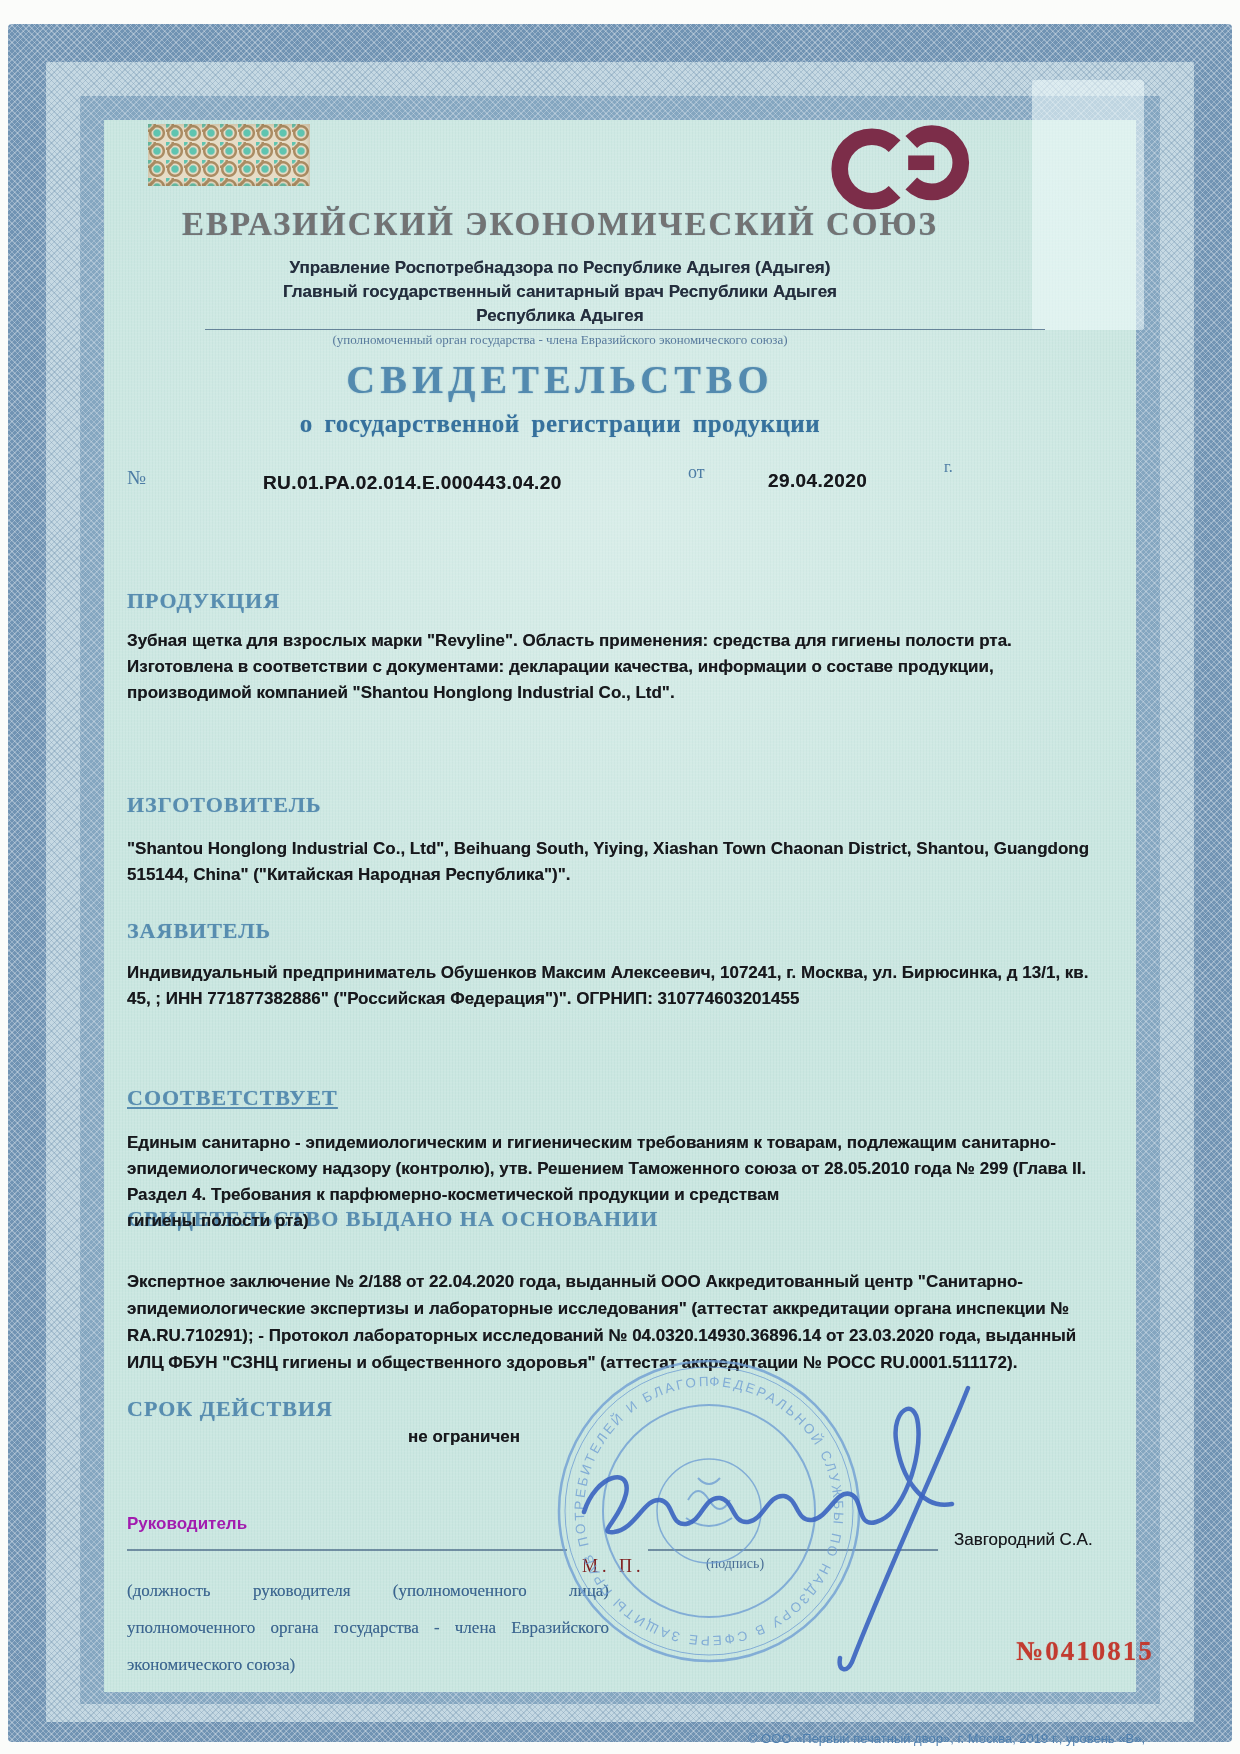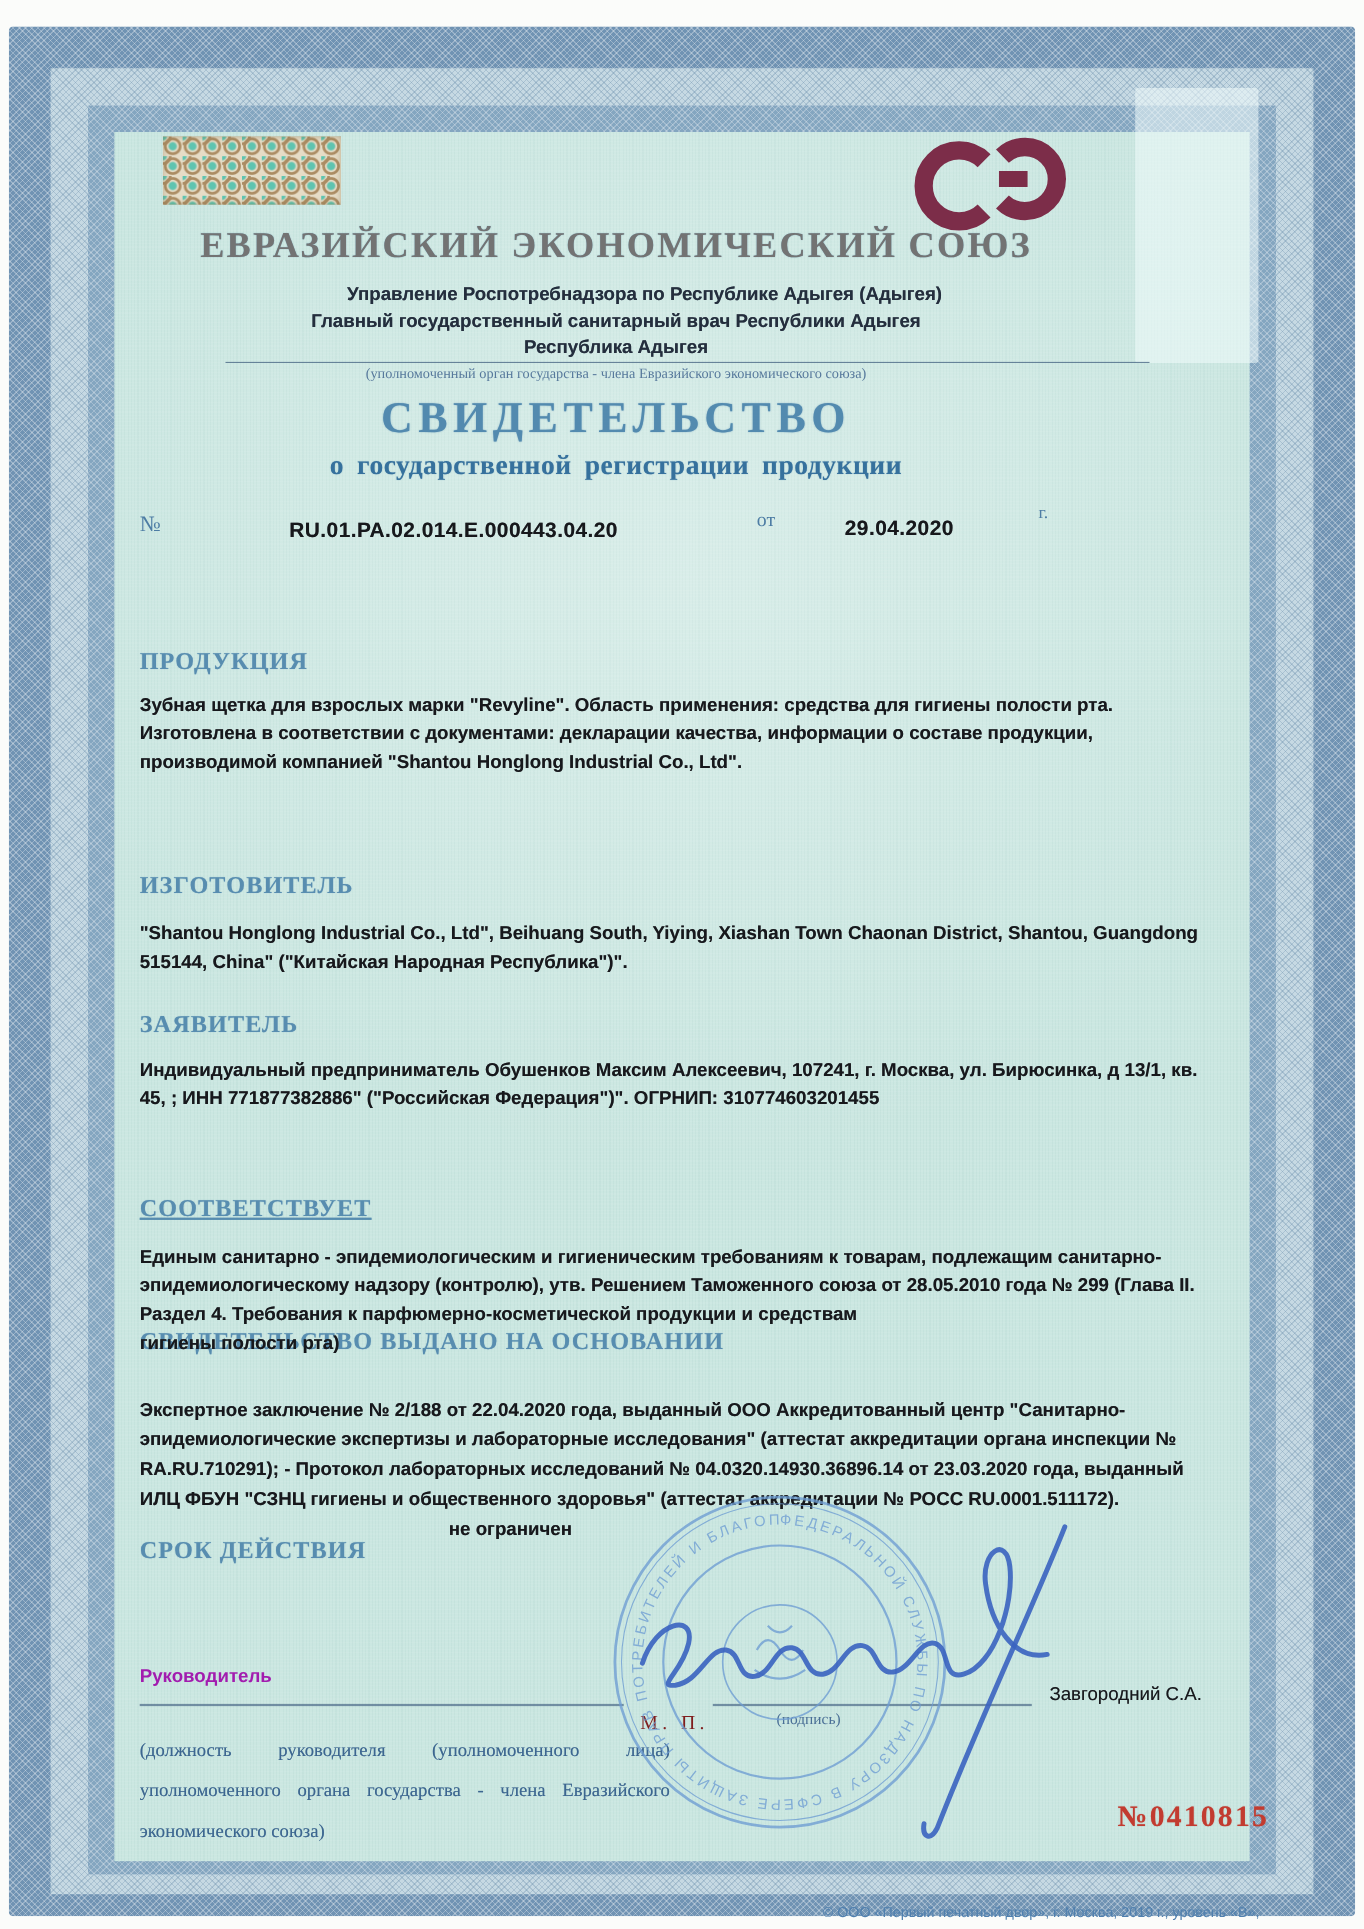--- a/index.html
+++ b/index.html
@@ -52,21 +52,21 @@
     background-size:18px 18px;
     box-shadow:inset 0 0 6px rgba(120,100,60,.4);
   }
   
   .logo{position:absolute;left:826px;top:116px;width:156px;height:106px;}
   
   .ctr{position:absolute;left:104px;width:912px;text-align:center;}
   .union-title{top:206px;font-family:"Liberation Serif",serif;font-weight:700;
     font-size:33px;letter-spacing:2px;color:#737373;text-shadow:0 0 1px rgba(56,116,159,.55);}
   .auth{font-size:17px;font-weight:700;color:#242e3d;text-shadow:0 0 .5px rgba(30,40,60,.6);}
-  .auth1{top:258px;padding-left:26px;} .auth2{top:282px;} .auth3{top:306px;}
+  .auth1{top:258px;} .auth2{top:282px;} .auth3{top:306px;}
   .auth-underline{position:absolute;left:205px;top:329px;width:840px;height:1px;
     background:#41607f;opacity:.75;}
   .auth-note{top:332px;font-family:"Liberation Serif",serif;font-size:13px;color:#57799c;}
   .doc-title{top:356px;font-family:"Liberation Serif",serif;font-weight:700;font-size:40px;
     letter-spacing:5px;color:#3d7aa6;opacity:.85;text-shadow:0 0 1.5px rgba(61,122,166,.6);}
   .doc-subtitle{top:410px;font-family:"Liberation Serif",serif;font-weight:700;font-size:25px;
     word-spacing:5px;letter-spacing:.5px;color:#36719d;text-shadow:0 0 1px rgba(54,113,157,.5);}
   
   .lbl-serif{position:absolute;font-family:"Liberation Serif",serif;color:#4d7ca4;}
   .reg-no-label{left:127px;top:466px;font-size:20px;}
@@ -79,21 +79,21 @@
   .sec-title{position:absolute;left:127px;font-family:"Liberation Serif",serif;font-weight:700;
     font-size:22px;letter-spacing:1px;color:#4c84ab;opacity:.9;
     text-shadow:0 0 1px rgba(76,132,171,.55);}
   .t-product{top:588px;} .t-manufacturer{top:792px;} .t-applicant{top:918px;}
   .t-complies{top:1085px;text-decoration:underline;} .t-issued{top:1206px;} .t-validity{top:1396px;}
   .sec-body{position:absolute;left:127px;width:968px;font-size:17px;font-weight:600;
     line-height:26px;color:#17181c;text-shadow:0 0 .5px rgba(18,18,26,.55);}
   .b-product{top:628px;} .b-manufacturer{top:836px;} .b-applicant{top:960px;}
   .b-complies{top:1130px;} .b-complies-tail{top:1208px;width:auto;}
   .b-issued{top:1268px;line-height:27px;}
-  .b-validity{left:408px;top:1377px;width:auto;}
+  .b-validity{left:408px;top:1424px;width:auto;}
   
   .ruk-label{position:absolute;left:127px;top:1514px;font-size:17px;font-weight:600;color:#a21caf;}
   .sig-line{position:absolute;height:1.5px;background:#3f5e80;opacity:.65;top:1549px;}
   .sig-line-left{left:127px;width:440px;}
   .sig-line-right{left:648px;width:290px;}
   .seal-mark{left:582px;top:1526px;font-size:18px;letter-spacing:4px;color:#7f1d1d;margin-top:30px;}
   .sign-caption{left:706px;top:1556px;font-size:14px;color:#4a6f96;}
   .signer-name{position:absolute;left:942px;top:1530px;font-size:17px;font-weight:400;
     color:#17181c;text-shadow:0 0 .5px rgba(18,18,26,.5);margin-left:12px;}
   .position-note{position:absolute;left:127px;top:1572px;width:482px;

